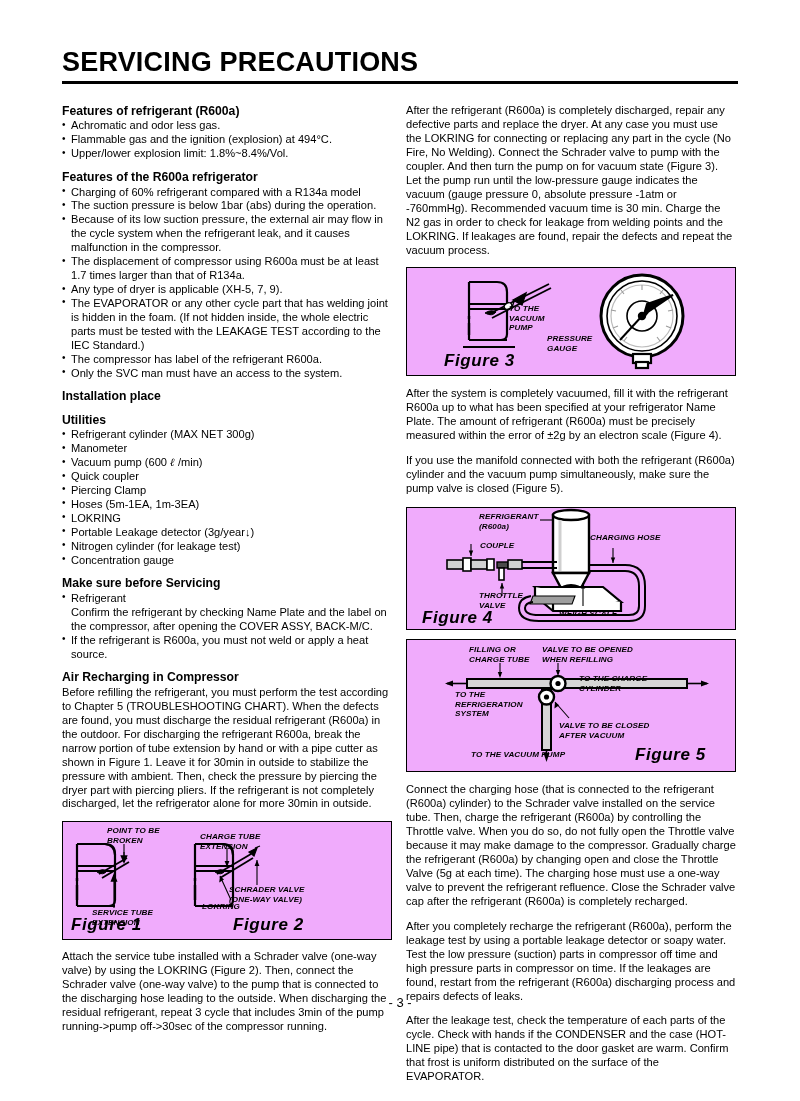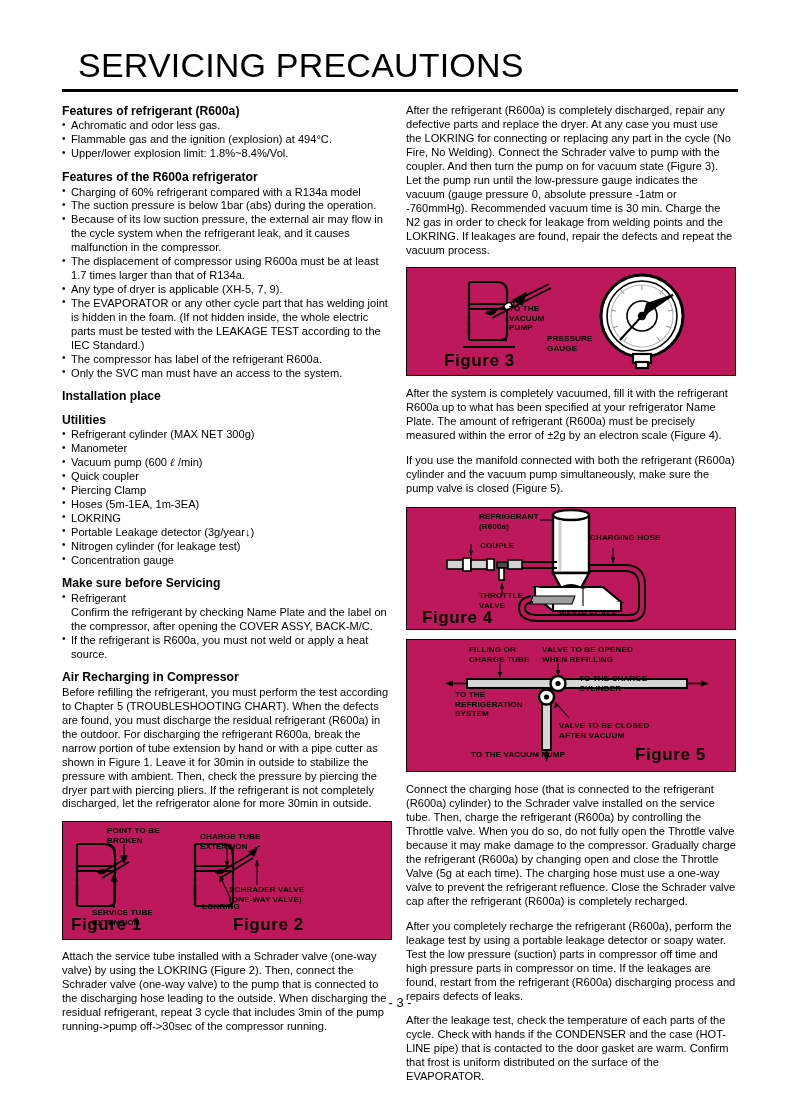--- a/index.html
+++ b/index.html
@@ -21,25 +21,25 @@
     padding: 0;
   }
 
   
   .title-block {
     position: absolute;
     left: 62px; top: 48px;
     width: 676px;
   }
   .page-title {
-    font-size: 34px;
-    font-weight: normal;
+    font-size: 27px;
+    font-weight: bold;
     letter-spacing: 0.2px;
     line-height: 1.05;
-    margin: 0 0 5px 16px;
+    margin: 0 0 5px 0;
   }
   .title-rule {
     height: 3px;
     background: #000;
     width: 676px;
   }
 
   
   .col {
     position: absolute;
@@ -87,22 +87,23 @@
     text-align: left;
   }
   p.body.spaced { margin-top: 11px; }
 
   sup.sm { font-size: 7.5px; vertical-align: super; }
   .litre { font-style: italic; font-family: "Liberation Serif", serif; font-weight: bold; }
 
   
   .figbox {
     border: 1.5px solid #000;
-    background: #be185d;
+    background: #f0abfc;
     position: relative;
+    font-style: italic;
   }
   .figcap {
     font-size: 17px;
     font-weight: bold;
     letter-spacing: 0.6px;
     position: absolute;
   }
   .figlabel {
     position: absolute;
     font-size: 8.1px;

